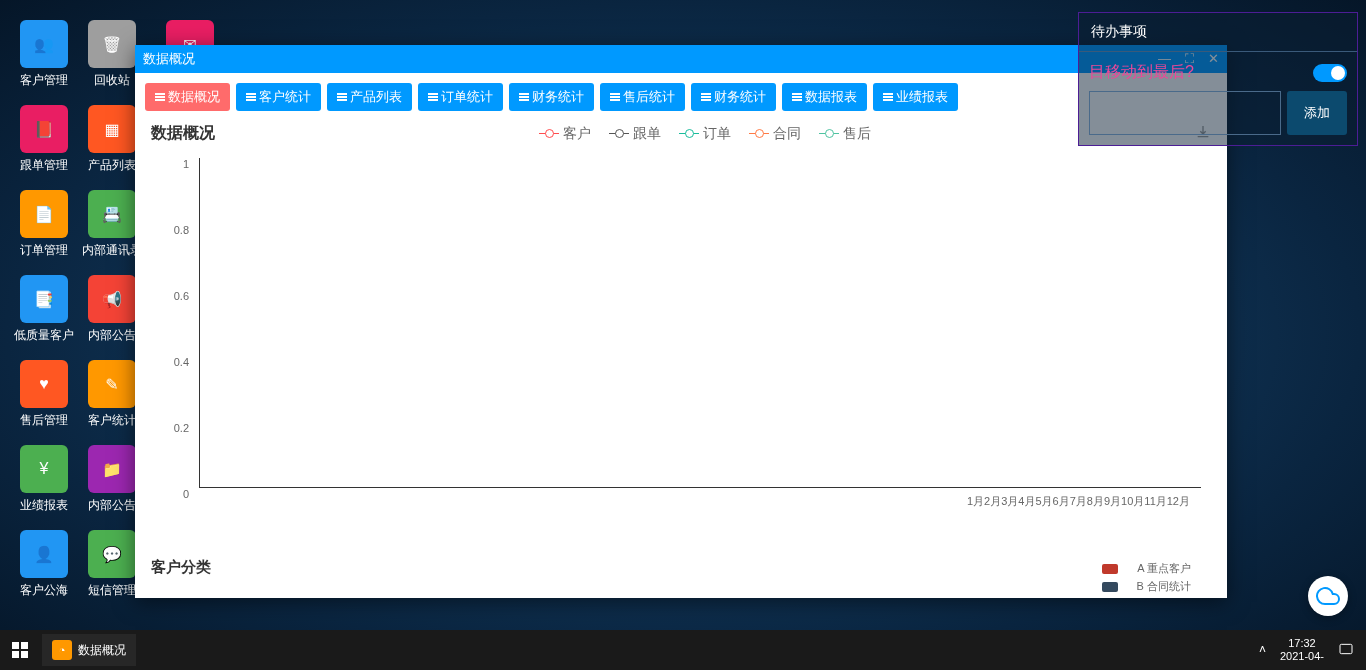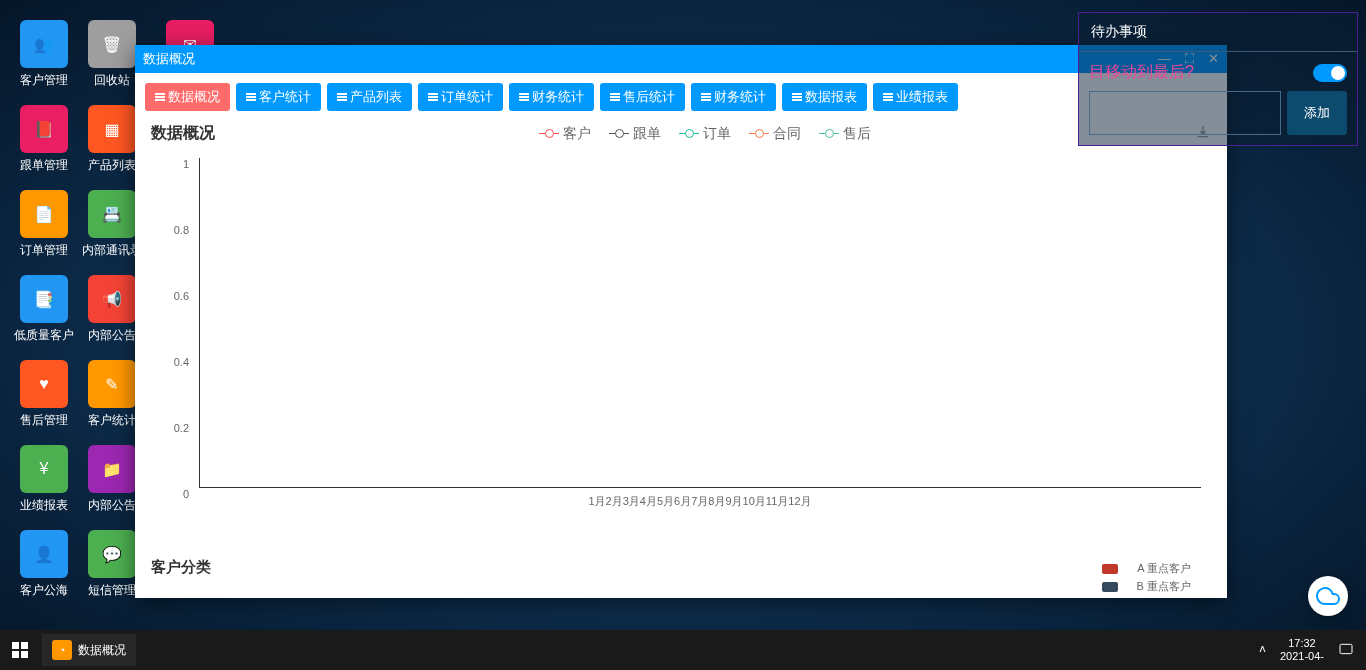--- a/index.html
+++ b/index.html
@@ -31,21 +31,21 @@
     .legend-item { display: flex; align-items: center; gap: 4px; }
     .legend-mark { width: 20px; height: 8px; position: relative; display: flex; align-items: center; justify-content: center; }
     .legend-mark::before { content: ''; position: absolute; width: 20px; height: 1px; background: currentColor; }
     .legend-mark::after { content: ''; width: 7px; height: 7px; border: 1px solid currentColor; border-radius: 50%; background: #fff; position: relative; }
     .download-icon { color: #999; cursor: pointer; }
     
     .chart-area { position: relative; height: 380px; margin-top: 14px; margin-left: 18px; }
     .y-axis { position: absolute; left: 0; top: 0; height: 330px; width: 26px; }
     .y-tick { position: absolute; right: 6px; font-size: 11px; color: #666; transform: translateY(-50%); }
     .plot { position: absolute; left: 30px; right: 10px; top: 0; height: 330px; border-left: 1px solid #333; border-bottom: 1px solid #333; }
-    .x-labels { position: absolute; left: 30px; right: 10px; top: 336px; display: flex; justify-content: center; font-size: 11px; color: #666; }
+    .x-labels { position: absolute; left: 30px; right: 21px; top: 336px; display: flex; justify-content: flex-end; font-size: 11px; color: #666; }
     
     .bottom-charts { display: flex; margin-top: 20px; gap: 30px; }
     .sub-chart { flex: 1; }
     .sub-title { font-size: 15px; font-weight: bold; color: #333; margin-bottom: 8px; }
     .class-legend { font-size: 11px; color: #666; }
     .class-item { display: flex; align-items: center; gap: 19px; margin: 3px 0; justify-content: flex-end; padding-right: 20px; }
     .class-swatch { width: 16px; height: 10px; border-radius: 2px; }
     
     
     .right-panel { position: absolute; top: 12px; right: 8px; width: 280px; background: rgba(10,30,50,0.5); border: 1px solid #4c1d95; border-radius: 0; }
@@ -278,21 +278,21 @@
     <div class="bottom-charts">
       <div class="sub-chart" style="display:flex;">
         <div class="sub-title" style="flex:1;">客户分类</div>
         <div class="class-legend" id="class-legend">
             <div class="class-item">
               <span class="class-swatch" style="background:#c0392b"></span>
               <span>A 重点客户</span>
             </div>
             <div class="class-item">
               <span class="class-swatch" style="background:#34495e"></span>
-              <span>B 重点客户</span>
+              <span>B 合同统计</span>
             </div>
             <div class="class-item">
               <span>C 低质量客户</span>
             </div>
           </div>
       </div>
     </div>
   </div>
 </div>
 

